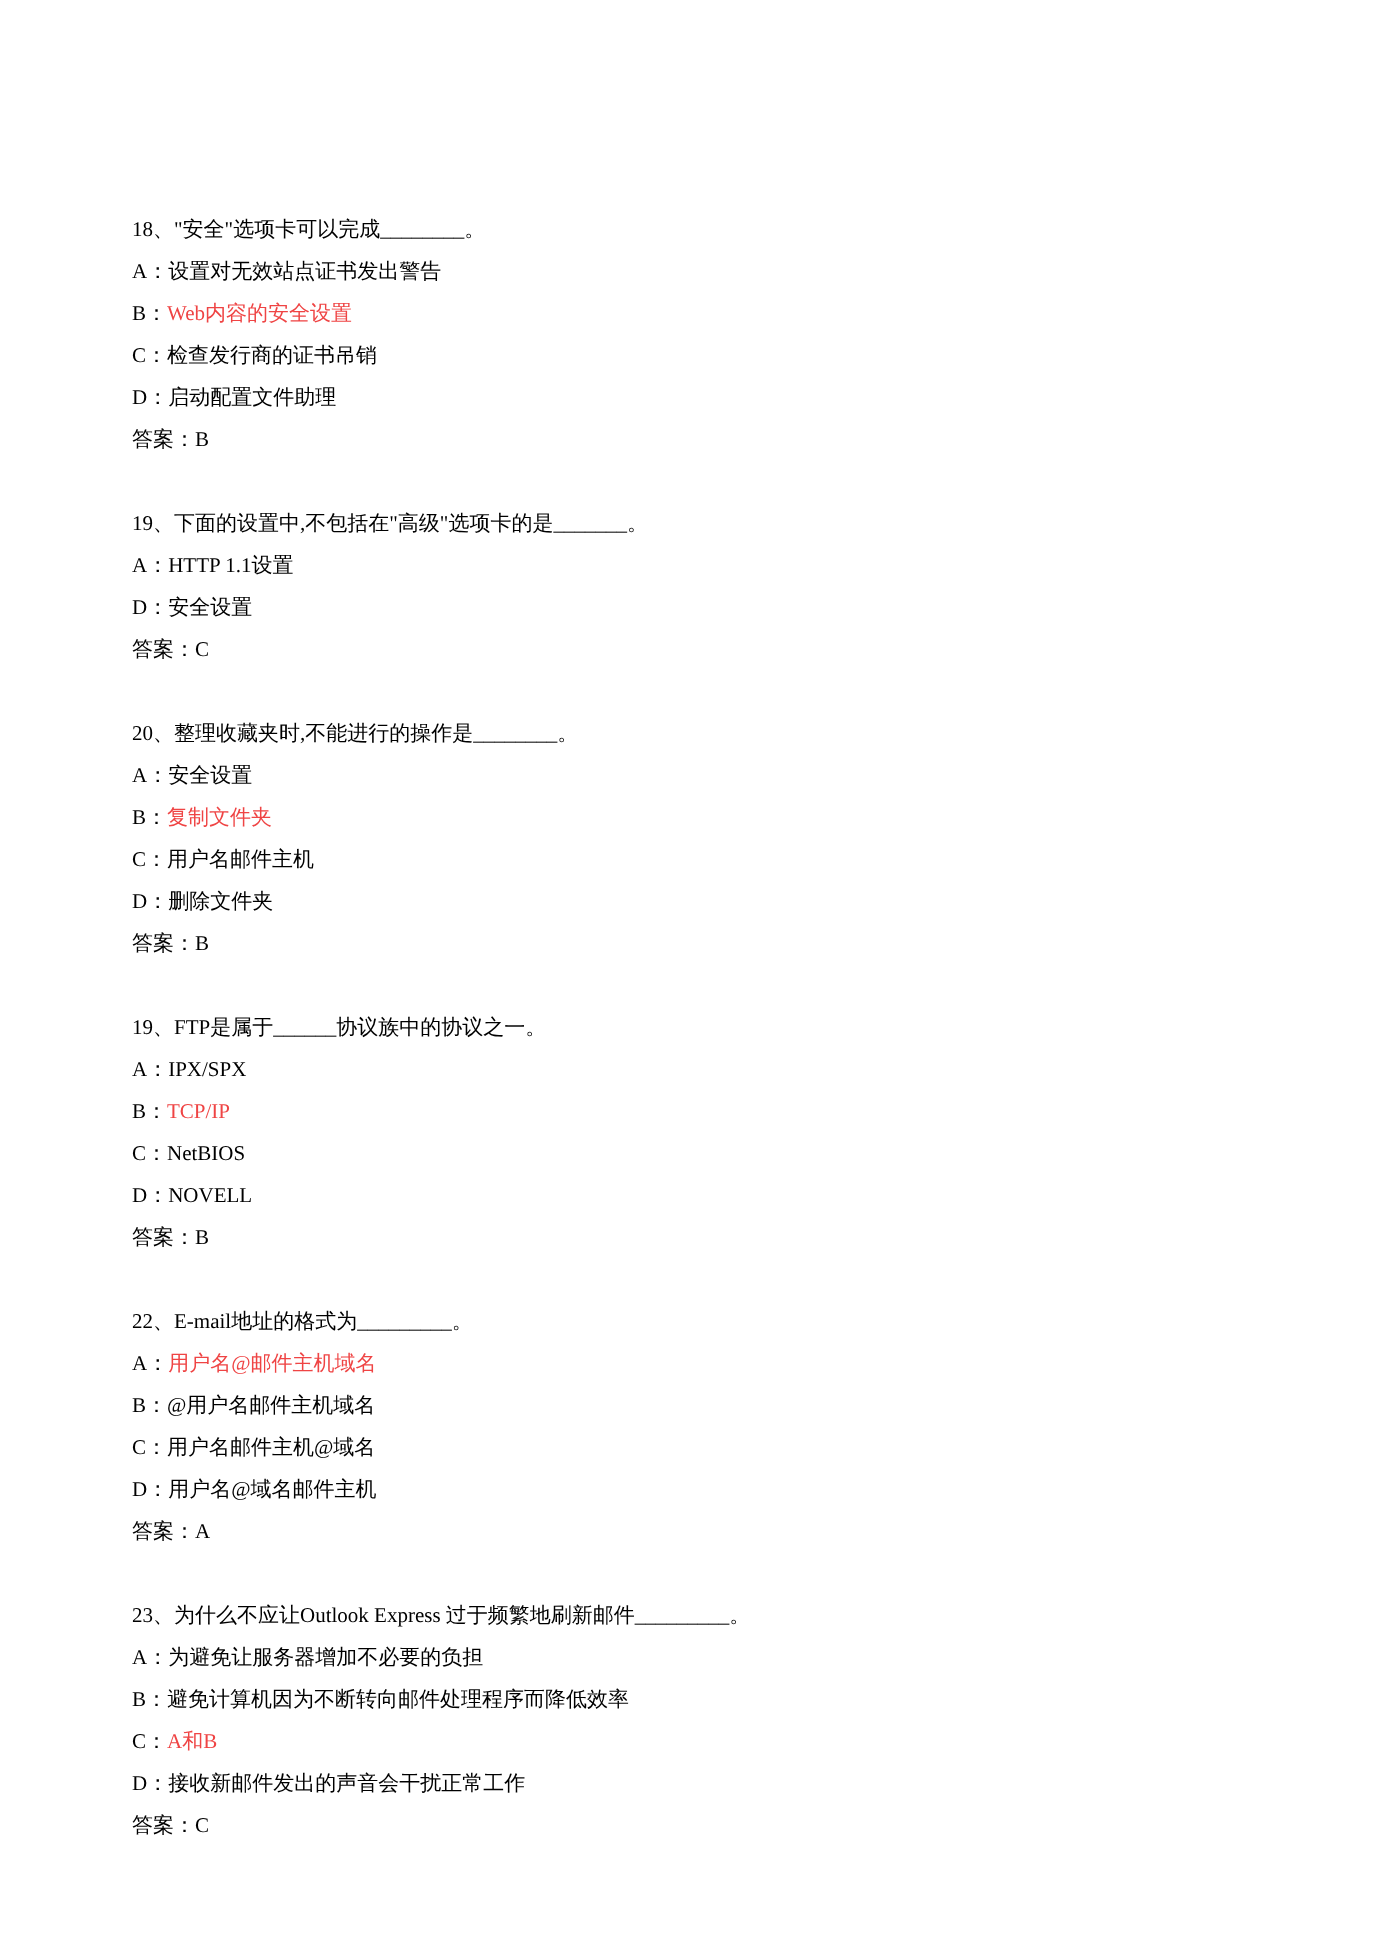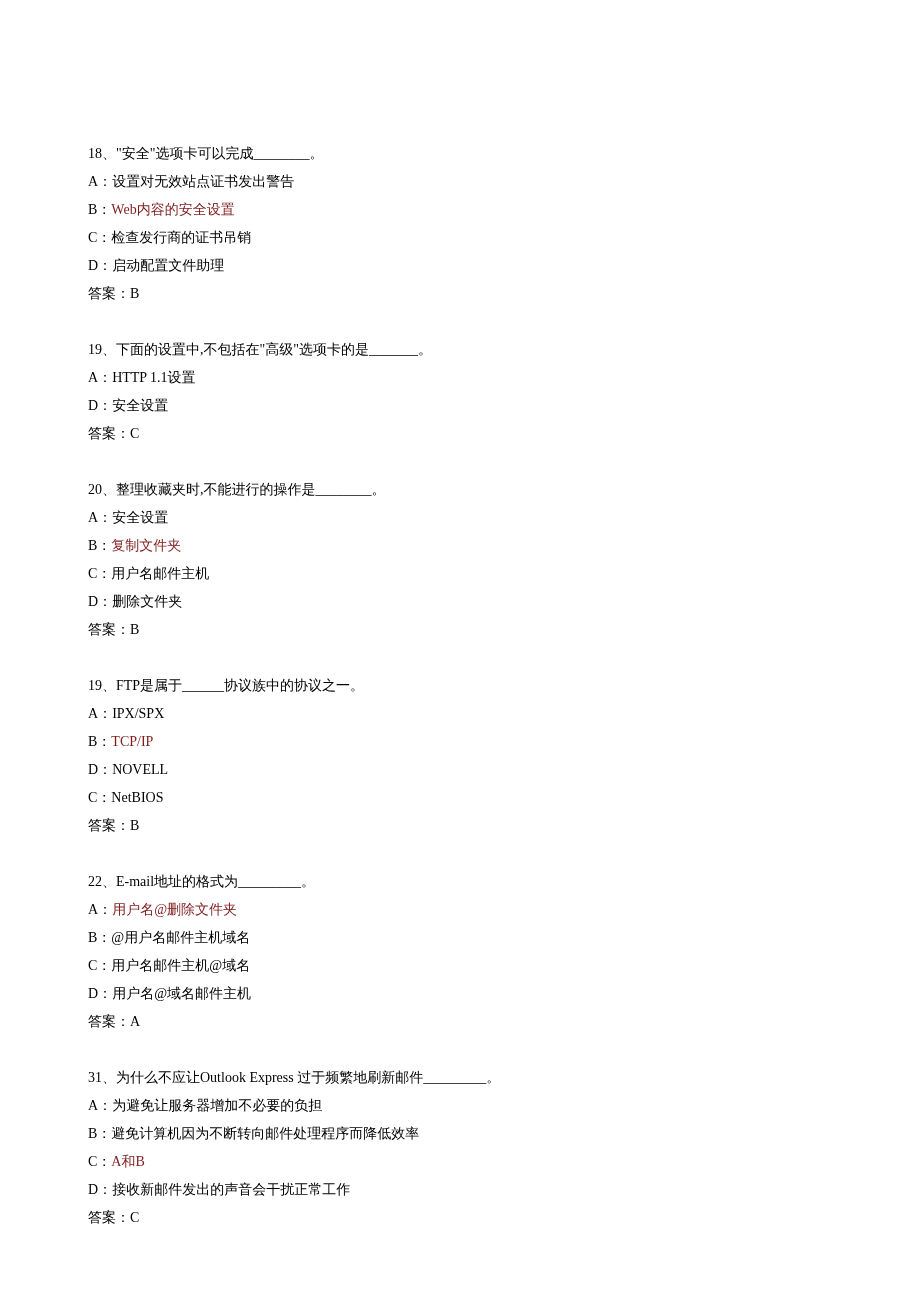--- a/index.html
+++ b/index.html
@@ -14,21 +14,21 @@
     padding:140px 0 0 88px;
     box-sizing:border-box;
     font-family:"SimSun","Songti SC","宋体",serif;
     font-size:14px;
     color:#000;
     line-height:28px;
   }
   .line{
     white-space:pre;
   }
-  .red{ color:#7f1d1d; }
+  .red{ color:#ef4444; }
   .blank-block{
     height:28px;
   }
 </style>
 </head>
 <body>
 
 <div class="page">
 
   <div class="line">18、"安全"选项卡可以完成________。</div>
@@ -49,34 +49,34 @@
   <div class="line"><span>A：</span><span>安全设置</span></div>
   <div class="line"><span>B：</span><span class="red">复制文件夹</span></div>
   <div class="line"><span>C：</span><span>用户名邮件主机</span></div>
   <div class="line"><span>D：</span><span>删除文件夹</span></div>
   <div class="line">答案：B</div>
   <div class="blank-block"></div>
 
   <div class="line">19、FTP是属于______协议族中的协议之一。</div>
   <div class="line"><span>A：</span><span>IPX/SPX</span></div>
   <div class="line"><span>B：</span><span class="red">TCP/IP</span></div>
+  <div class="line"><span>C：</span><span>NetBIOS</span></div>
   <div class="line"><span>D：</span><span>NOVELL</span></div>
-  <div class="line"><span>C：</span><span>NetBIOS</span></div>
   <div class="line">答案：B</div>
   <div class="blank-block"></div>
 
   <div class="line">22、E-mail地址的格式为_________。</div>
-  <div class="line"><span>A：</span><span class="red">用户名@删除文件夹</span></div>
+  <div class="line"><span>A：</span><span class="red">用户名@邮件主机域名</span></div>
   <div class="line"><span>B：</span><span>@用户名邮件主机域名</span></div>
   <div class="line"><span>C：</span><span>用户名邮件主机@域名</span></div>
   <div class="line"><span>D：</span><span>用户名@域名邮件主机</span></div>
   <div class="line">答案：A</div>
   <div class="blank-block"></div>
 
-  <div class="line">31、为什么不应让Outlook Express 过于频繁地刷新邮件_________。</div>
+  <div class="line">23、为什么不应让Outlook Express 过于频繁地刷新邮件_________。</div>
   <div class="line"><span>A：</span><span>为避免让服务器增加不必要的负担</span></div>
   <div class="line"><span>B：</span><span>避免计算机因为不断转向邮件处理程序而降低效率</span></div>
   <div class="line"><span>C：</span><span class="red">A和B</span></div>
   <div class="line"><span>D：</span><span>接收新邮件发出的声音会干扰正常工作</span></div>
   <div class="line">答案：C</div>
   <div class="blank-block"></div>
 
 </div>
 
 </body></html>

